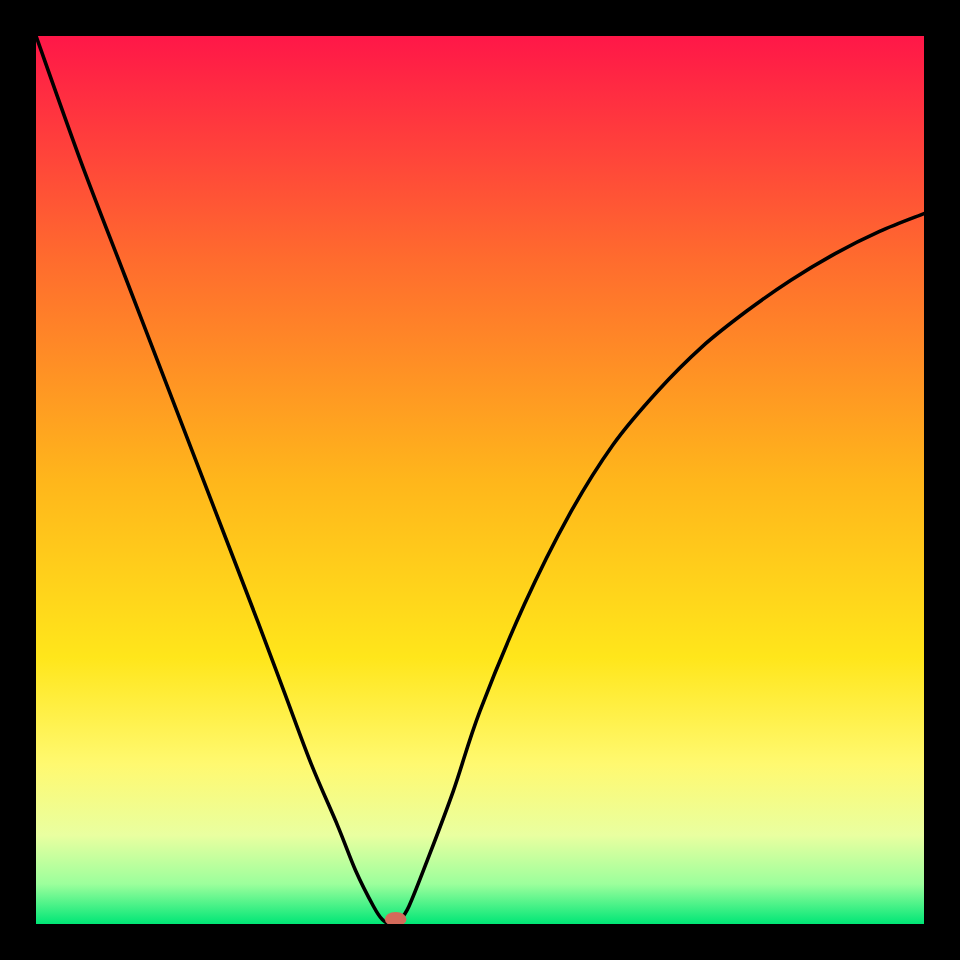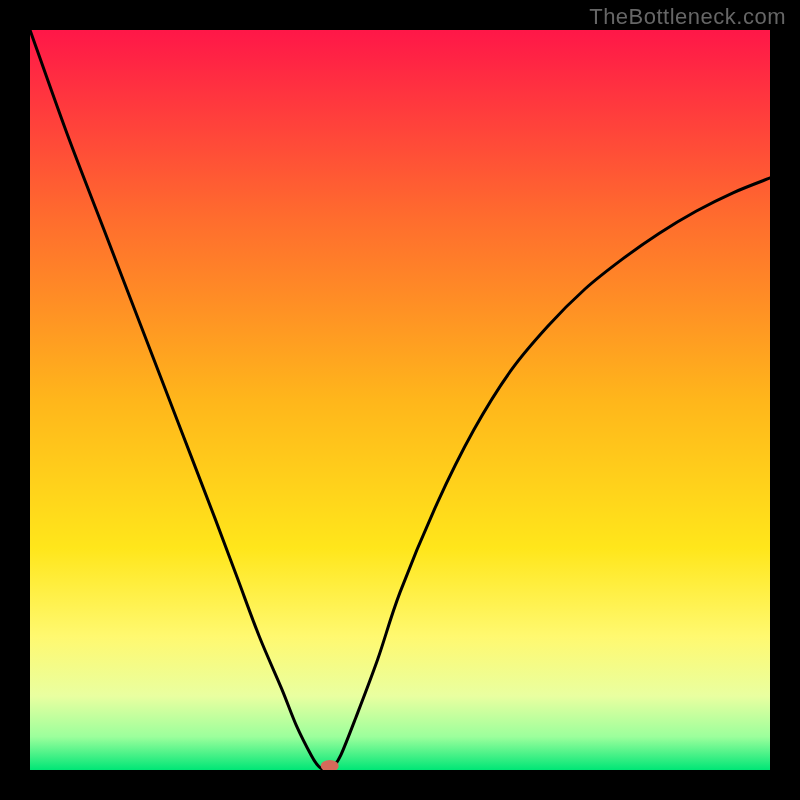--- a/index.html
+++ b/index.html
@@ -37,21 +37,20 @@
   svg {
     display: block;
     width: 100%;
     height: 100%;
   }
 </style>
 </head>
 <body>
 
 <div class="frame">
-  <div class="watermark">TheBottleneck.com</div>
 
   <div class="plot-wrap">
     <svg id="chart-svg" viewBox="0 0 740 740" preserveAspectRatio="none">
         <defs>
           <linearGradient id="bg-grad" x1="0" y1="0" x2="0" y2="1">
             <stop offset="0%" stop-color="#ff1748"></stop>
             <stop offset="25%" stop-color="#ff6b2e"></stop>
             <stop offset="50%" stop-color="#ffb61b"></stop>
             <stop offset="70%" stop-color="#ffe61b"></stop>
             <stop offset="82%" stop-color="#fff970"></stop>

